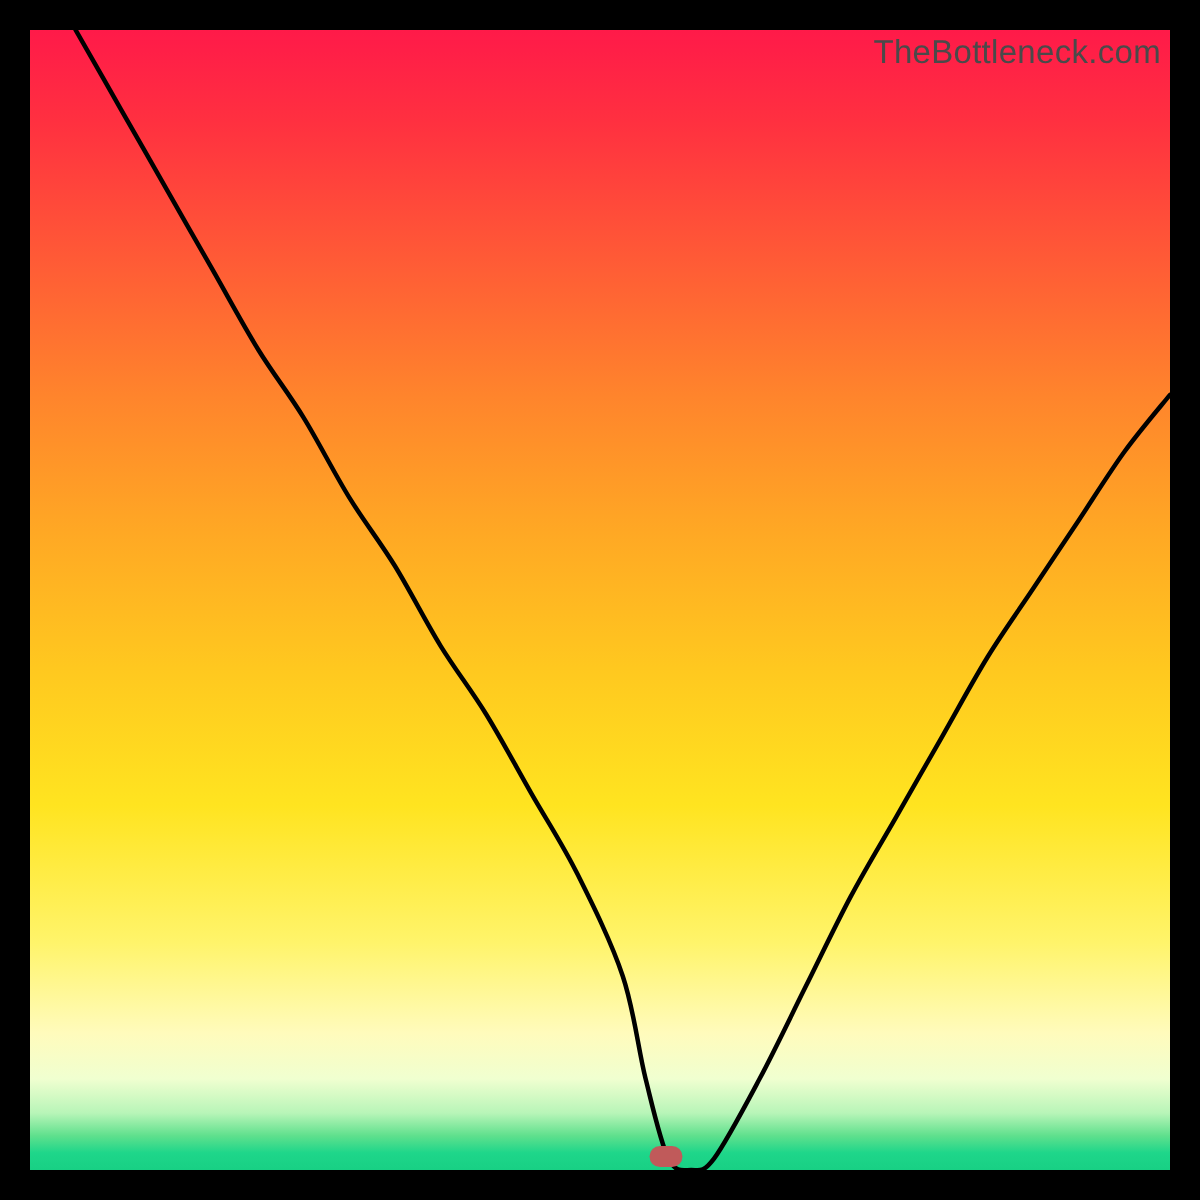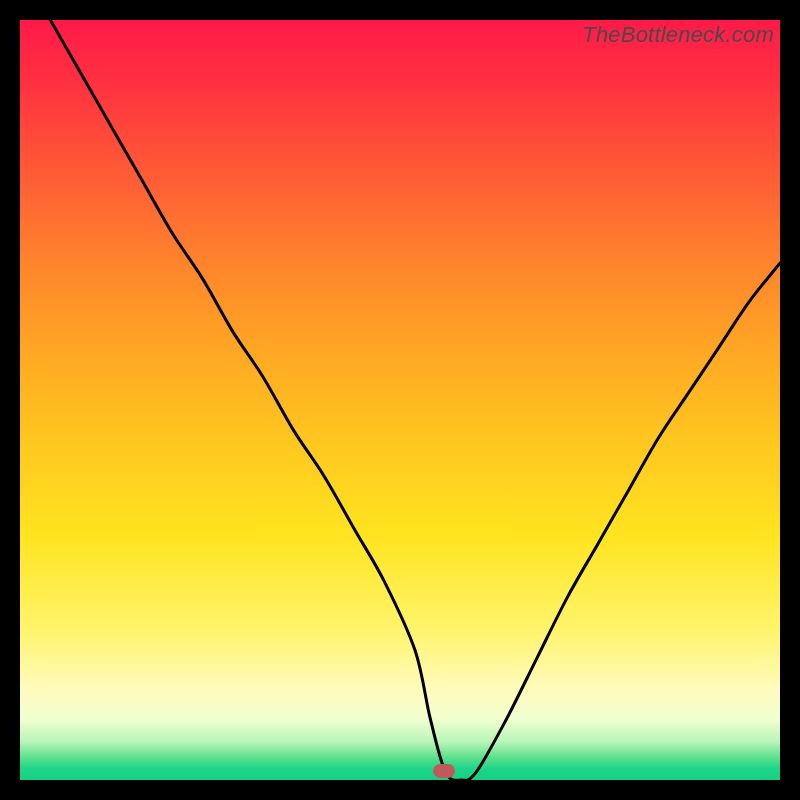--- a/index.html
+++ b/index.html
@@ -33,21 +33,20 @@
       #ffc81f 56%,
       #ffe420 68%,
       #fff46a 80%,
       #fffbbc 88%,
       #f0ffd0 92%,
       #b8f5b8 95%,
       #5fe08d 97%,
       #1ed68a 98.5%,
       #18d084 100%
     );
-    font-style: italic;
   }
   .watermark {
     position: absolute;
     top: 2px;
     right: 6px;
     color: #4a4a4a;
     font-size: 22px;
     font-weight: 500;
     letter-spacing: 0.2px;
     z-index: 10;

